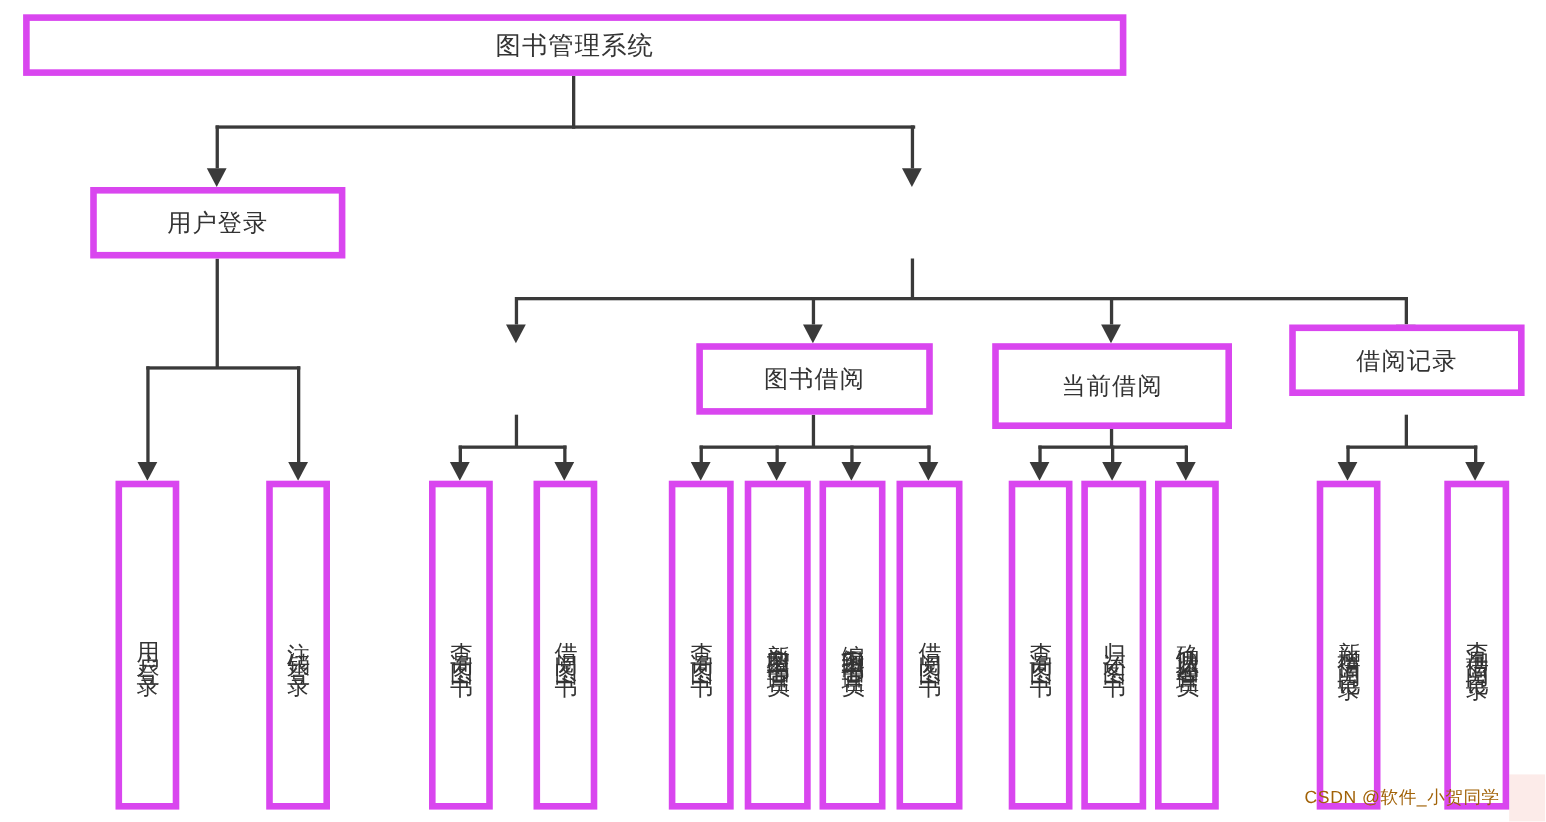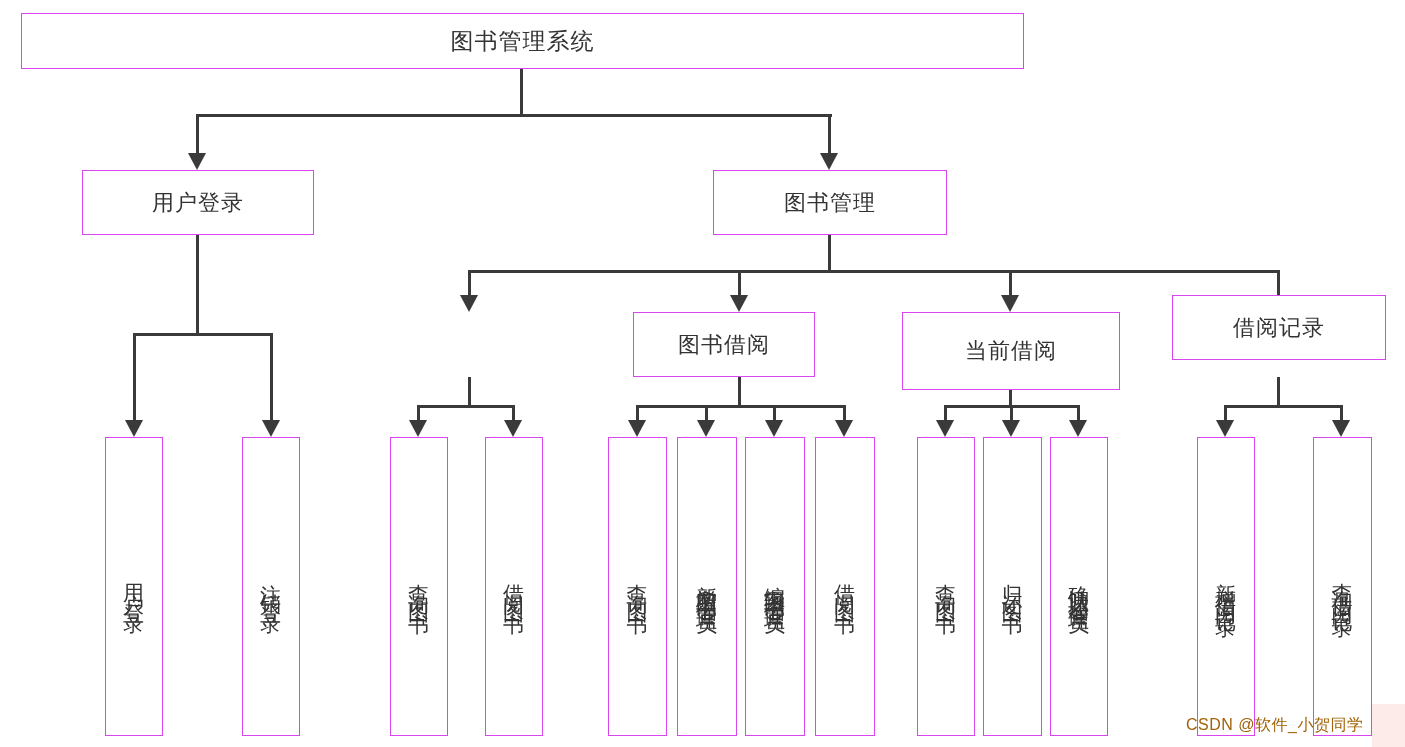--- a/index.html
+++ b/index.html
@@ -1,21 +1,21 @@
 <!DOCTYPE html>
 <html lang="zh"><head>
 <meta charset="utf-8">
 <style>
   html,body{margin:0;padding:0;background:#fff;}
   .stage{
     position:relative;width:1405px;height:747px;background:#ffffff;
     font-family:"Liberation Sans","DejaVu Sans",sans-serif;color:#333;overflow:hidden;
   }
   .box{
-    position:absolute;box-sizing:border-box;border:1px solid #d946ef;background:#ffffff;
+    position:absolute;box-sizing:border-box;border:6px solid #d946ef;background:#ffffff;
     display:flex;align-items:center;justify-content:center;z-index:2;
   }
   .box .lbl{font-size:22px;letter-spacing:1px;color:#333;white-space:nowrap;}
   .box.title .lbl{font-size:23px;}
   .box.v .lbl{
     writing-mode:vertical-lr;text-orientation:mixed;white-space:normal;
     font-size:21px;line-height:1;letter-spacing:10px;
   }
   .box.v.med .lbl{letter-spacing:7px;}
   .box.v.long .lbl{letter-spacing:4px;}
@@ -44,43 +44,40 @@
   <div class="vline" style="left:520px;top:69px;height:48px"></div>
   <div class="hline" style="left:196px;top:114px;width:636px"></div>
   <div class="vline" style="left:196px;top:114px;height:39px"></div>
   <div class="arrow" style="left:188px;top:153px"></div>
   <div class="vline" style="left:828px;top:114px;height:39px"></div>
   <div class="arrow" style="left:820px;top:153px"></div>
 
   <div class="box" style="left:82px;top:170px;width:232px;height:65px">
     <span class="lbl">用户登录</span>
   </div>
-  <div class="box" style="left:713px;top:170px;width:234px;height:65px">
-    <span class="lbl">图书管理</span>
-  </div>
 
   <div class="vline" style="left:196px;top:235px;height:100px"></div>
   <div class="hline" style="left:133px;top:333px;width:140px"></div>
   <div class="vline" style="left:133px;top:333px;height:87px"></div>
   <div class="arrow" style="left:125px;top:420px"></div>
   <div class="vline" style="left:270px;top:333px;height:87px"></div>
   <div class="arrow" style="left:262px;top:420px"></div>
 
   <div class="vline" style="left:828px;top:235px;height:37px"></div>
   <div class="hline" style="left:469px;top:270px;width:811px"></div>
   <div class="vline" style="left:468px;top:270px;height:25px"></div>
   <div class="arrow" style="left:460px;top:295px"></div>
   <div class="vline" style="left:738px;top:270px;height:25px"></div>
   <div class="arrow" style="left:730px;top:295px"></div>
   <div class="vline" style="left:1009px;top:270px;height:25px"></div>
   <div class="arrow" style="left:1001px;top:295px"></div>
   <div class="vline" style="left:1277px;top:270px;height:25px"></div>
   <div class="arrow" style="left:1269px;top:295px"></div>
 
-  <div class="box" style="left:633px;top:312px;width:182px;height:65px">
+  <div class="box" style="left:633px;top:312px;width:215px;height:65px">
     <span class="lbl">图书借阅</span>
   </div>
   <div class="box" style="left:902px;top:312px;width:218px;height:78px">
     <span class="lbl">当前借阅</span>
   </div>
   <div class="box" style="left:1172px;top:295px;width:214px;height:65px">
     <span class="lbl">借阅记录</span>
   </div>
 
   <div class="vline" style="left:468px;top:377px;height:30px"></div>

